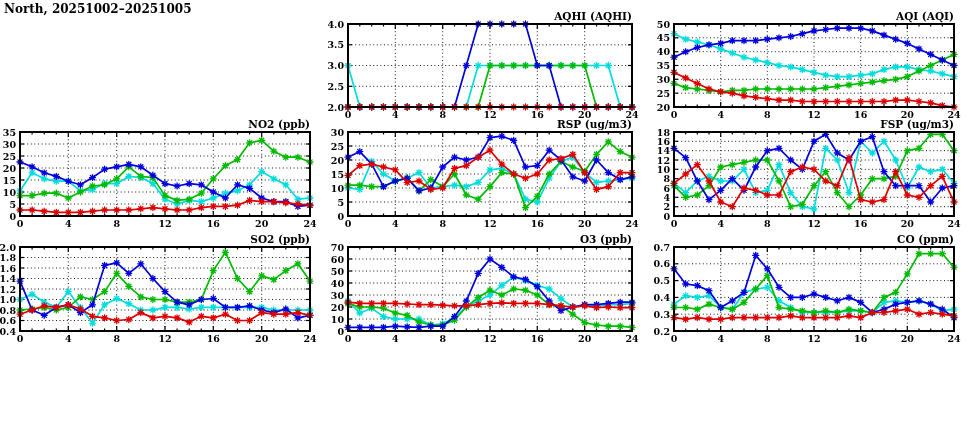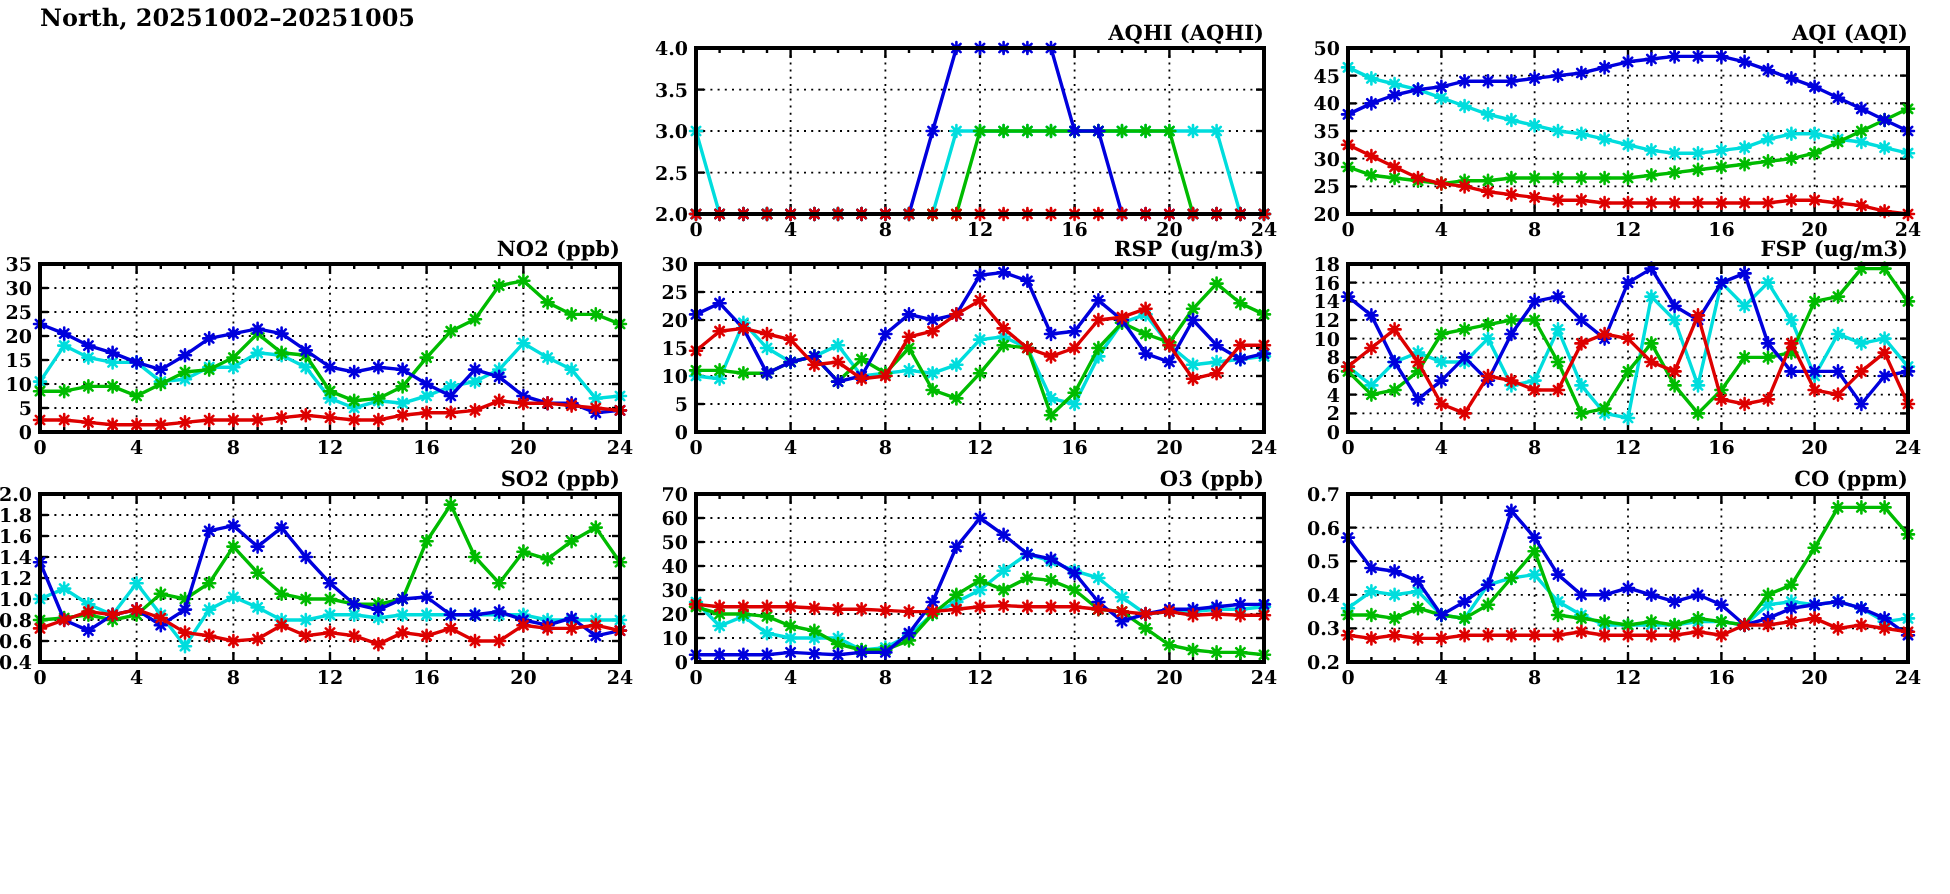--- a/index.html
+++ b/index.html
@@ -1,18 +1,18 @@
 <!DOCTYPE html>
 <html><head>
 <meta charset="utf-8">
 <style>
   html,body{margin:0;padding:0;background:#fff;}
   #page{position:relative;width:975px;height:447px;background:#fff;overflow:hidden;
         font-family:"DejaVu Serif",serif;}
-  #page-title{position:absolute;left:20px;top:2px;font:bold 12px "DejaVu Serif",serif;color:#000;
+  #page-title{position:absolute;left:4px;top:2px;font:bold 12px "DejaVu Serif",serif;color:#000;
               letter-spacing:0px;white-space:nowrap;}
   svg.chart{position:absolute;display:block;}
   #c-aqhi{left:322px;top:10px}
   #c-aqi {left:648px;top:10px}
   #c-no2 {left:-6px;top:118px}
   #c-rsp {left:322px;top:118px}
   #c-fsp {left:648px;top:118px}
   #c-so2 {left:-6px;top:233px}
   #c-o3  {left:322px;top:233px}
   #c-co  {left:648px;top:233px}

